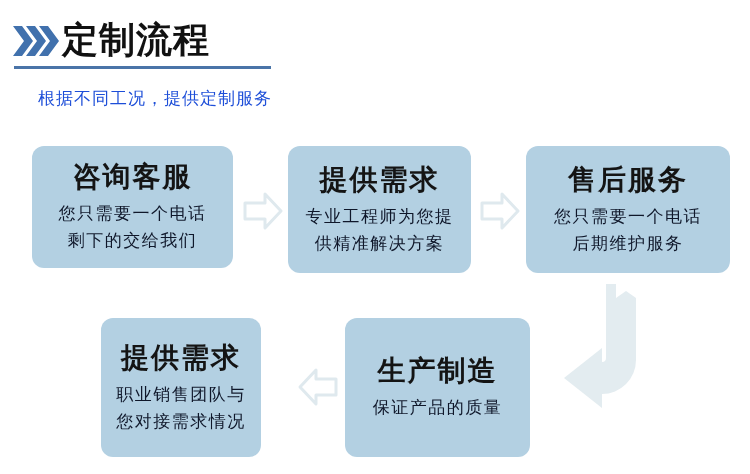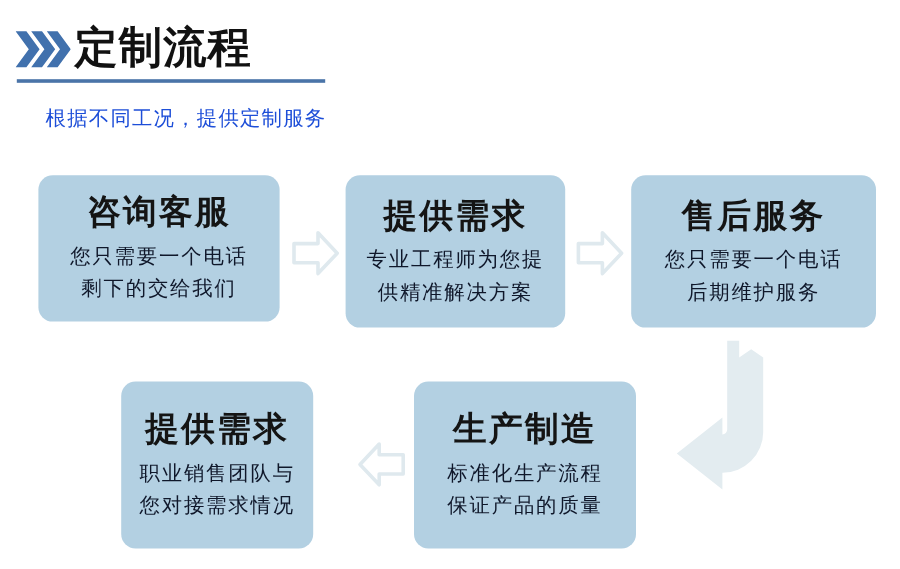--- a/index.html
+++ b/index.html
@@ -135,17 +135,16 @@
   </div>
 
   <span class="arrow" id="arrow-3">
     <svg width="44" height="44" viewBox="0 0 44 44" xmlns="http://www.w3.org/2000/svg">
       <polygon points="40,14 20,14 20,5 4,22 20,39 20,30 40,30" fill="#ffffff" stroke="#dfe9ee" stroke-width="3" stroke-linejoin="round"></polygon>
     </svg>
   </span>
 
   <div class="pbox" id="box-produce">
     <div class="p-title">生产制造</div>
-    <div class="p-line">标准化生产流程</div>
     <div class="p-line">保证产品的质量</div>
   </div>
 
 </div>
 
 </body></html>

